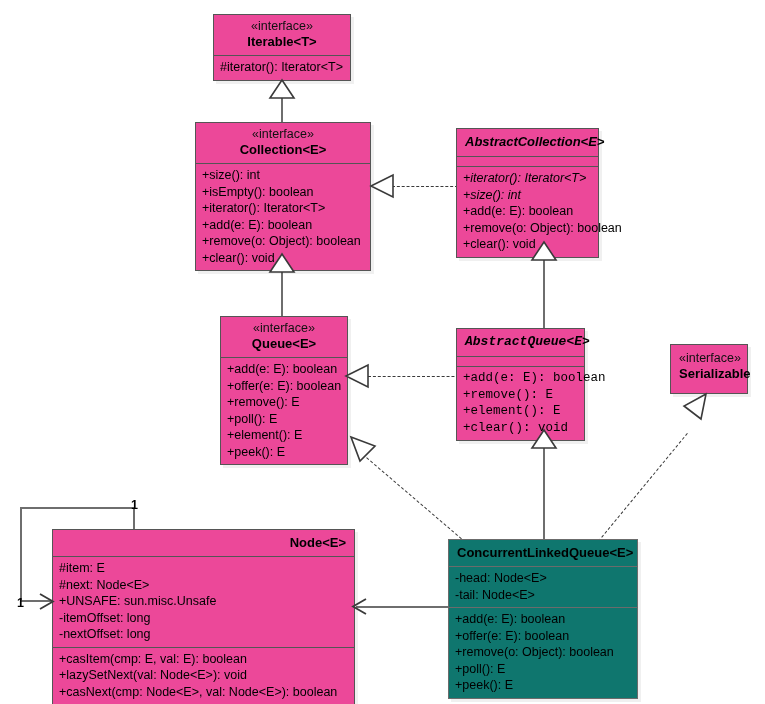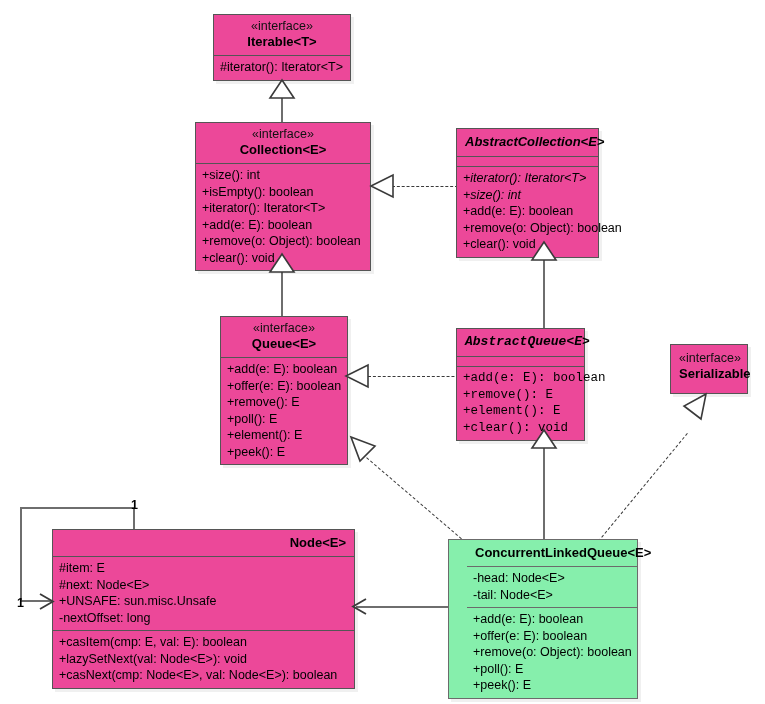--- a/index.html
+++ b/index.html
@@ -22,23 +22,22 @@
   
   .uml-box {
     position: absolute;
     box-sizing: border-box;
     border: 1.6px solid #555555;
     background: #ec4899;
     box-shadow: 3px 3px 0 rgba(0,0,0,0.06);
     z-index: 5;
   }
   .uml-box.pink {
-    background: #86efac;
+    background: #0f766e;
     border-color: #6b6b6b;
-    padding-left: 18px;
   }
   .hdr {
     box-sizing: border-box;
     padding: 4px 8px 5px 8px;
     text-align: center;
     border-bottom: 1.6px solid #555555;
   }
   .hdr.nb { border-bottom: none; }
   .stereo {
     font-size: 12.5px;
@@ -252,20 +251,21 @@
   </div>
 
   <div class="uml-box" style="left:52px; top:529px; width:303px;">
     <div class="hdr" style="padding-top:5px;padding-bottom:5px;text-align:right;">
       <div class="cname">Node&lt;E&gt;</div>
     </div>
     <div class="compart">
       <div class="mem">#item: E</div>
       <div class="mem">#next: Node&lt;E&gt;</div>
       <div class="mem">+UNSAFE: sun.misc.Unsafe</div>
+      <div class="mem">-itemOffset: long</div>
       <div class="mem">-nextOffset: long</div>
     </div>
     <div class="compart">
       <div class="mem">+casItem(cmp: E, val: E): boolean</div>
       <div class="mem">+lazySetNext(val: Node&lt;E&gt;): void</div>
       <div class="mem">+casNext(cmp: Node&lt;E&gt;, val: Node&lt;E&gt;): boolean</div>
     </div>
   </div>
 
 </div>

